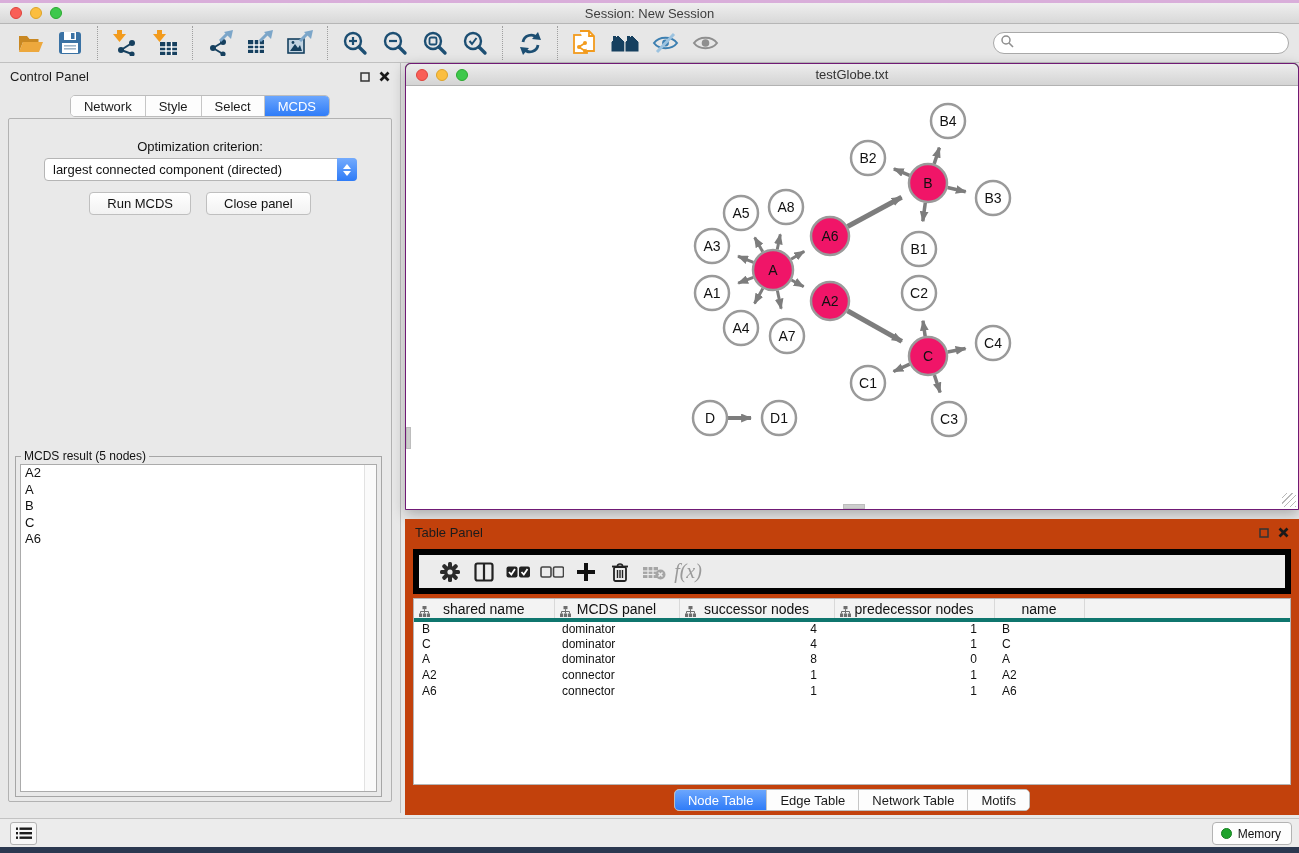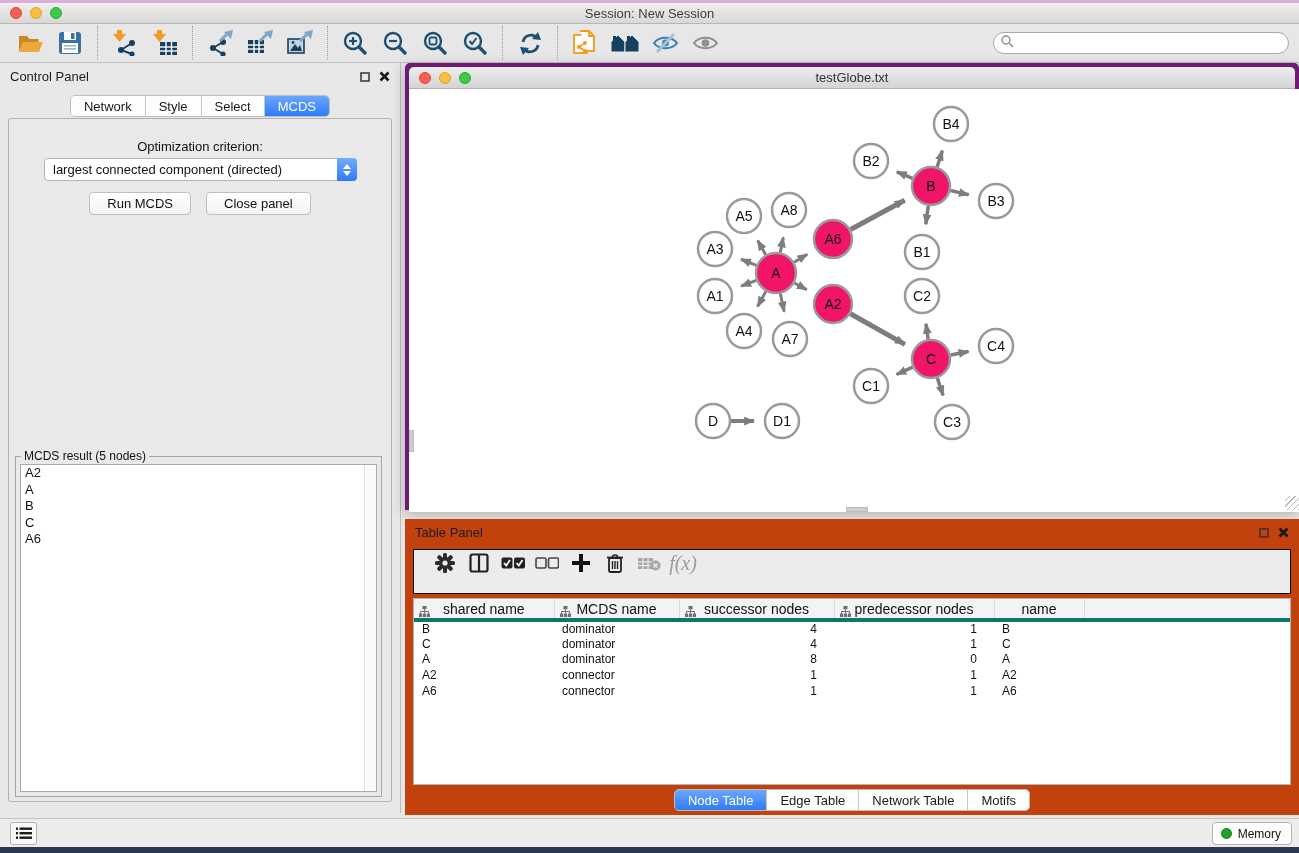--- a/index.html
+++ b/index.html
@@ -56,34 +56,34 @@
     border-radius:4px; font-size:13px; color:#111; font-family:"Liberation Sans",sans-serif; }
 
   .mcds-group { position:absolute; left:6px; right:9px; top:337px; bottom:4px; border:1px solid #a6a6a6; }
   .mcds-legend { position:absolute; top:-8px; left:5px; background:#e9e9e9; font-size:12px; color:#111; padding:0 3px; }
   .mcds-list { position:absolute; left:4px; right:4px; top:7px; bottom:4px; background:#fff; border:1px solid #ababab; overflow:hidden; }
   .mcds-list::after { content:""; position:absolute; top:0; right:0; bottom:0; width:11px; background:#fafafa; border-left:1px solid #e2e2e2; }
   .mcds-item { font-size:13px; color:#111; line-height:16.5px; padding-left:4px; }
 
   
   #network-window { position:absolute; left:405px; top:63px; width:894px; height:447px;
-    border:4px solid #701a75; border-radius:5px 5px 0 0; box-shadow:0 4px 14px rgba(0,0,0,.28); background:#404040; }
+    border:1px solid #701a75; border-radius:5px 5px 0 0; box-shadow:0 4px 14px rgba(0,0,0,.28); background:#404040; }
   .nw-titlebar { height:22px; background:linear-gradient(#ededed,#d4d4d4); border-bottom:1px solid #b2b2b2;
     border-radius:5px 5px 0 0; display:flex; align-items:center; position:relative; }
   .nw-title { position:absolute; left:0; right:0; text-align:center; font-size:13px; color:#333; }
   .nw-body { position:relative; width:892px; height:423px; background:#fff; overflow:hidden; }
   .scroll-stub-left { position:absolute; left:0; top:341px; width:5px; height:22px; background:#cdcdcd; border:1px solid #bdbdbd; }
   .scroll-stub-bottom { position:absolute; left:437px; bottom:0; width:22px; height:5px; background:#cdcdcd; border:1px solid #bdbdbd; }
   .resize-grip { position:absolute; right:2px; bottom:2px; width:14px; height:14px;
     background:repeating-linear-gradient(135deg, transparent 0 3px, #b8b8b8 3px 4px); }
 
   
   #table-panel { position:absolute; left:405px; top:519px; width:894px; height:296px; background:#c2410c; }
   .tp-toolbar { position:absolute; left:8px; top:30px; width:878px; height:45px; background:#ececec;
-    border:1px solid #000000; display:flex; align-items:flex-start; gap:8px; padding-left:18px; }
+    border:6px solid #000000; display:flex; align-items:center; gap:8px; padding-left:18px; }
   .tp-tool { display:flex; align-items:center; justify-content:center; width:26px; height:26px; }
   .fx-label { font-family:"Liberation Serif", serif; font-style:italic; color:#9a9a9a; font-size:20px; }
 
   .tp-table-wrap { position:absolute; left:8px; top:79px; width:878px; height:187px; background:#fff; border:1px solid #b5b5b5; overflow:hidden; }
   table.data { border-collapse:collapse; width:100%; table-layout:fixed; }
   table.data thead th { height:21px; background:#f3f3f3; border-bottom:4px solid #0f766e; border-right:1px solid #d9d9d9;
     font-weight:normal; font-size:14px; color:#111; position:relative; text-align:right; }
   table.data thead th .th-inner { display:flex; align-items:center; justify-content:center; gap:5px; }
   table.data thead th .th-icon { position:absolute; left:5px; top:5px; }
   table.data td { font-size:12px; color:#111; height:15.6px; padding:0 8px; white-space:nowrap; overflow:hidden; }
@@ -507,21 +507,21 @@
               <th>
                 <span class="th-icon"><svg width="11" height="11" viewBox="0 0 11 11">
                     <g fill="#6e6e6e">
                       <rect x="3.5" y="0" width="4" height="3.2"></rect>
                       <rect x="0" y="7.5" width="3.2" height="3.5"></rect>
                       <rect x="4" y="7.5" width="3.2" height="3.5"></rect>
                       <rect x="8" y="7.5" width="3" height="3.5"></rect>
                     </g>
                     <path d="M5.5 3.2 V5.5 M1.5 7.5 V5.5 H9.5 V7.5 M5.5 5.5 V7.5" stroke="#6e6e6e" stroke-width="1" fill="none"></path>
                   </svg></span>
-                <span class="th-inner">MCDS name</span>
+                <span class="th-inner">MCDS panel</span>
               </th>
               <th>
                 <span class="th-icon"><svg width="11" height="11" viewBox="0 0 11 11">
                     <g fill="#6e6e6e">
                       <rect x="3.5" y="0" width="4" height="3.2"></rect>
                       <rect x="0" y="7.5" width="3.2" height="3.5"></rect>
                       <rect x="4" y="7.5" width="3.2" height="3.5"></rect>
                       <rect x="8" y="7.5" width="3" height="3.5"></rect>
                     </g>
                     <path d="M5.5 3.2 V5.5 M1.5 7.5 V5.5 H9.5 V7.5 M5.5 5.5 V7.5" stroke="#6e6e6e" stroke-width="1" fill="none"></path>

